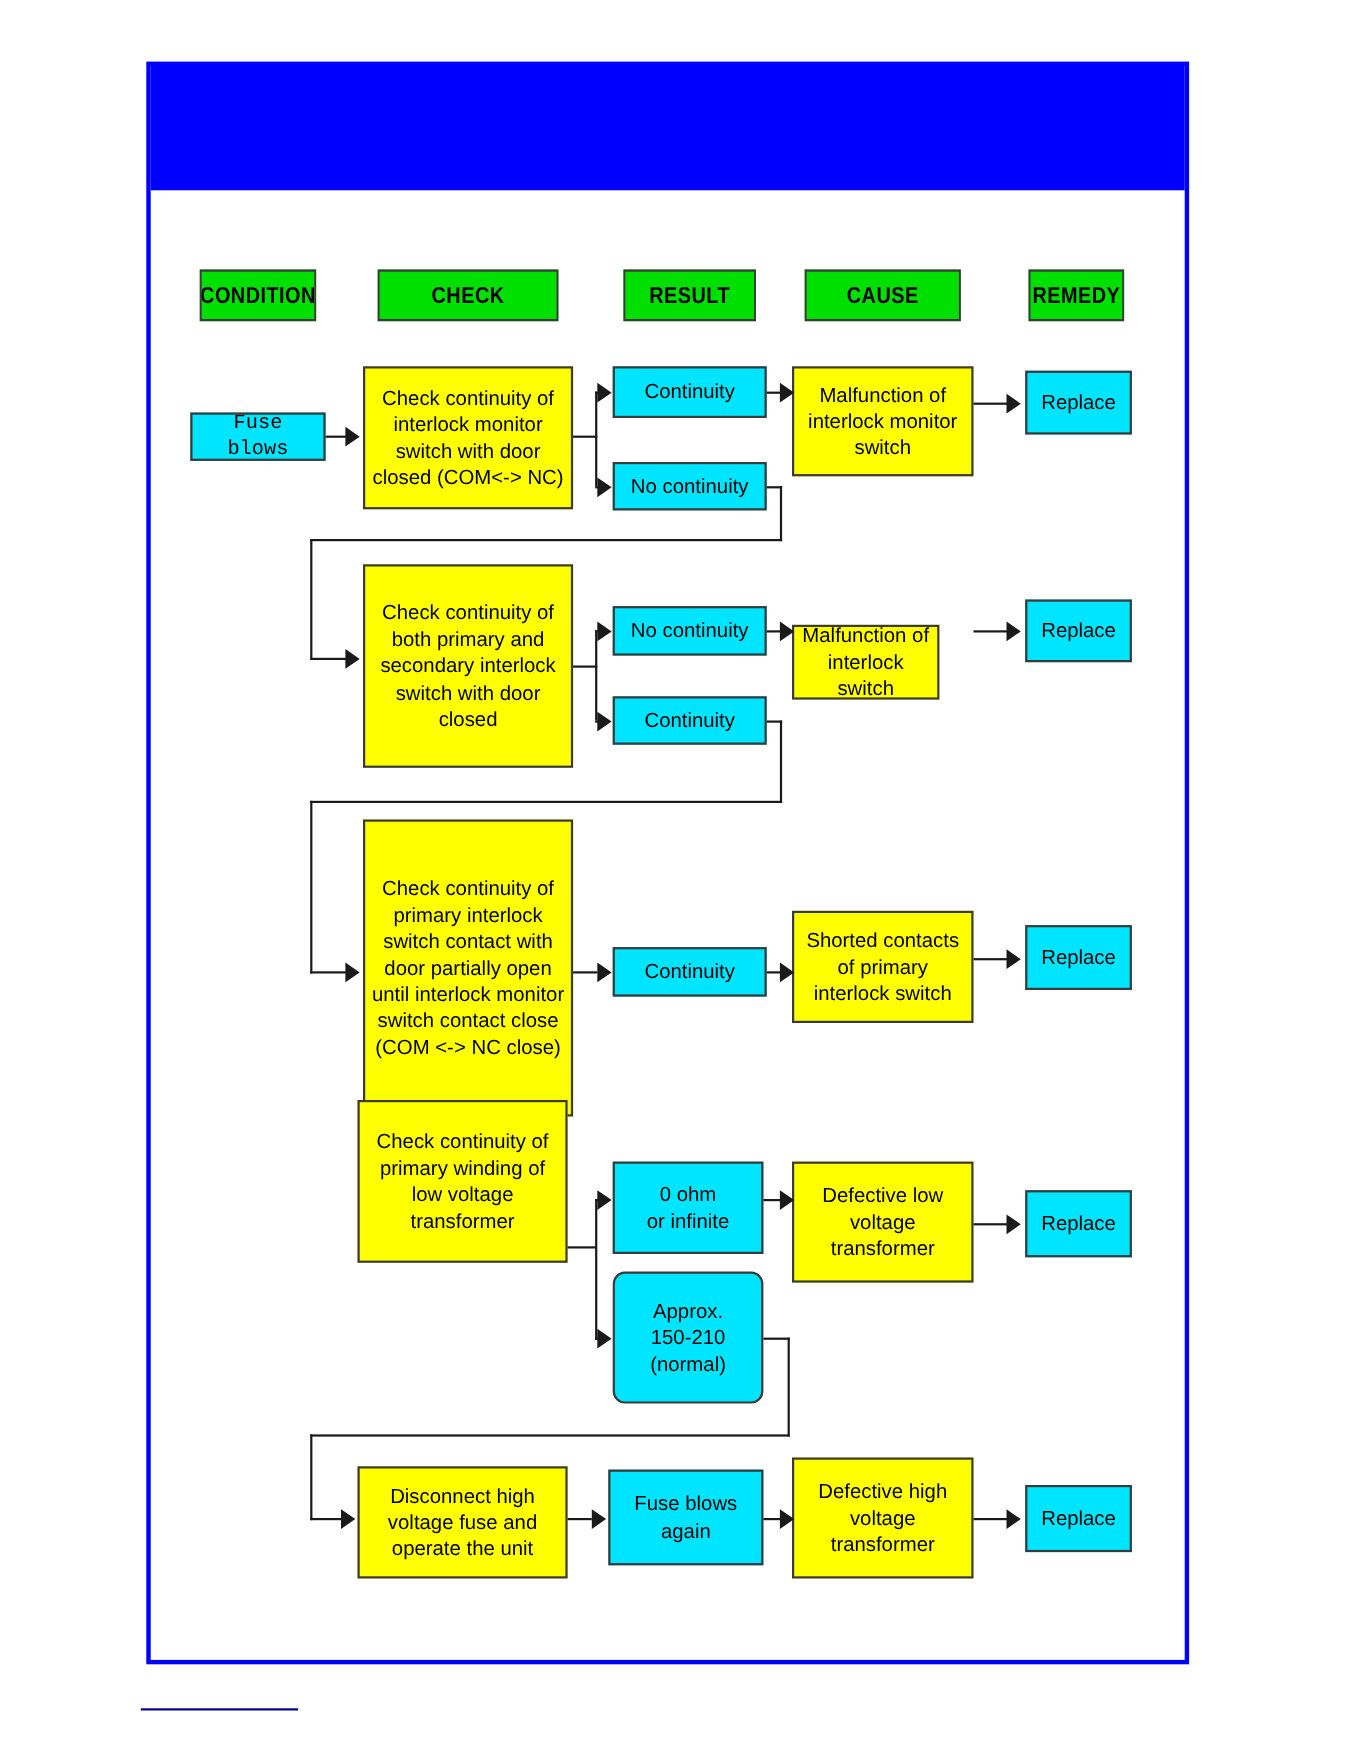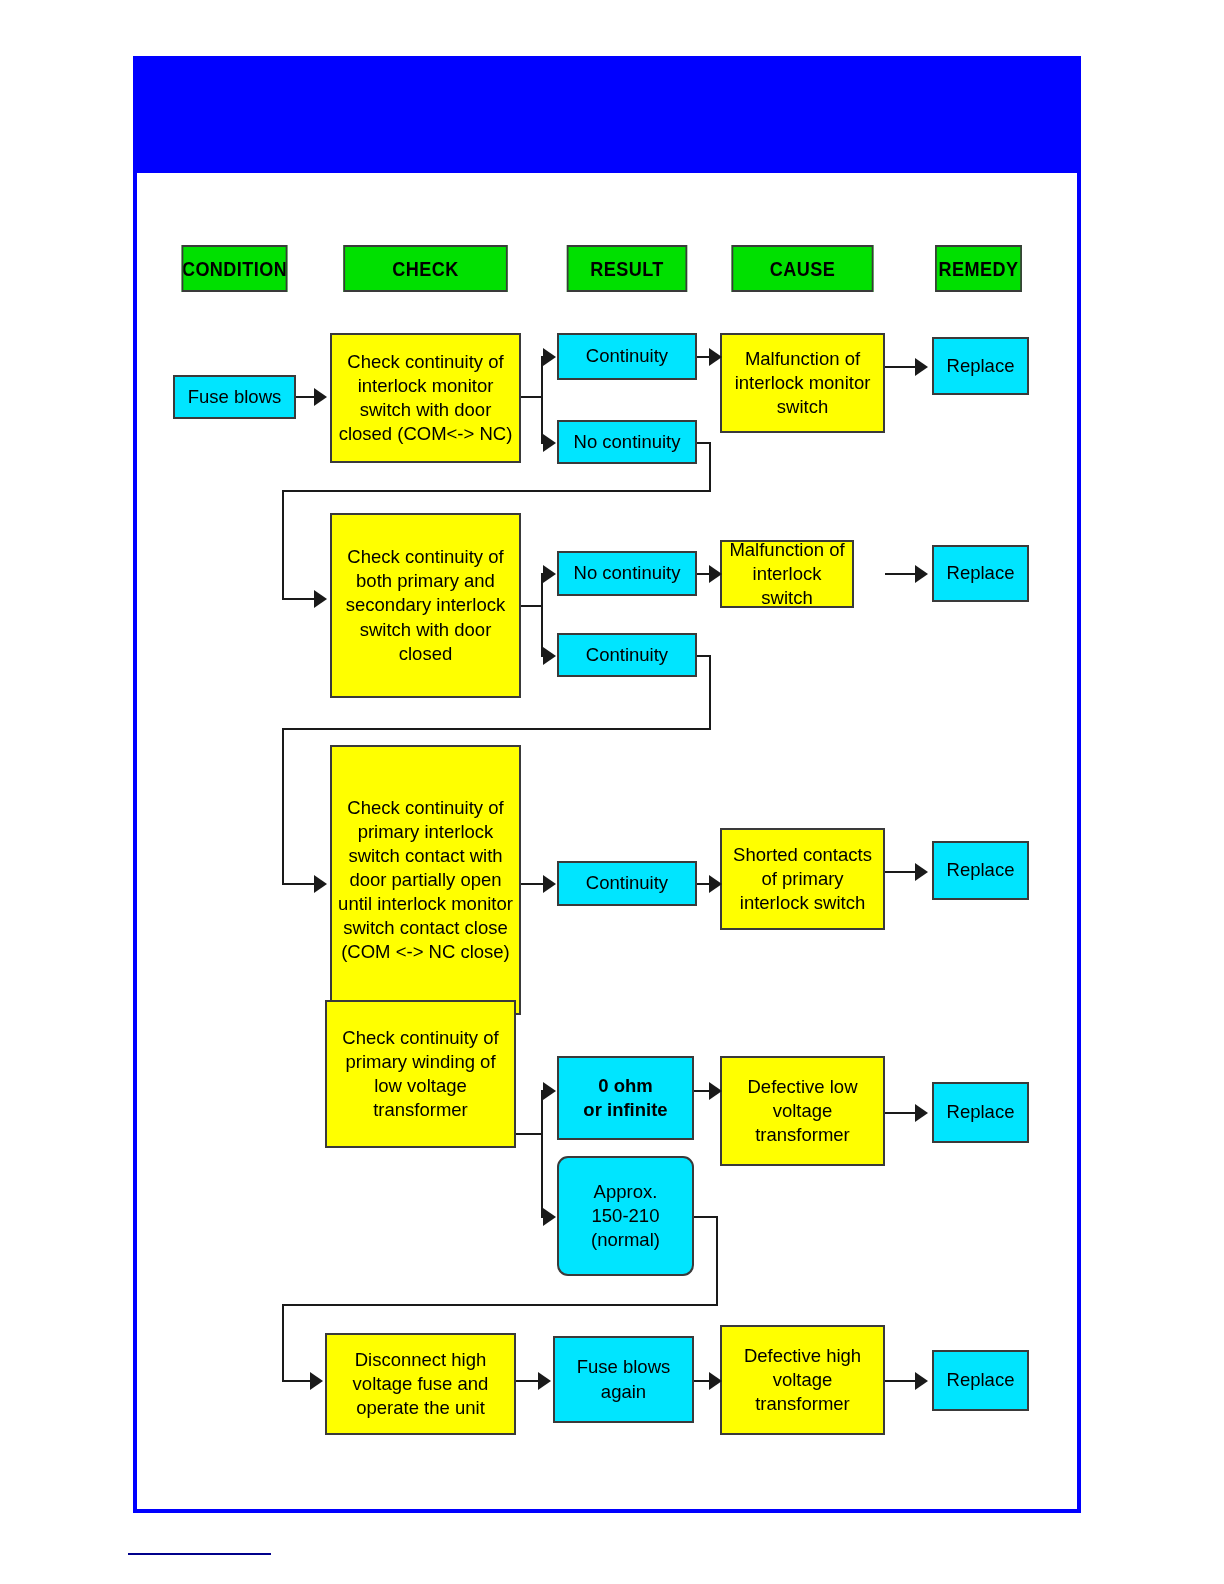--- a/index.html
+++ b/index.html
@@ -125,21 +125,21 @@
     </div>
 
   <div class="node header" style="left:720px;  top:245px; width:165px; height:47px;">
       <span>CAUSE</span>
     </div>
 
   <div class="node header" style="left:928px;  top:245px; width:101px; height:47px;">
       <span>REMEDY</span>
     </div>
 
-  <div class="node condition" style="left:173px; top:375px; width:123px; height:44px;">
+  <div class="node condition" style="left:173px; top:375px; width:123px; height:44px;font-family:Liberation Mono, monospace;">
       <span>Fuse blows</span>
     </div>
 
   <div class="node check" style="left:330px; top:333px; width:191px; height:130px;">
       <span>Check continuity of interlock monitor switch with door closed (COM&lt;-&gt; NC)</span>
     </div>
 
   <div class="node result" style="left:557px; top:333px; width:140px; height:47px;">
       <span>Continuity</span>
     </div>
@@ -180,21 +180,21 @@
   <div class="arrow-r" style="left:314px; top:590px;"></div>
 
   <div class="node check" style="left:330px; top:513px; width:191px; height:185px;">
       <span>Check continuity of both primary and secondary interlock switch with door closed</span>
     </div>
 
   <div class="node result" style="left:557px; top:551px; width:140px; height:45px;">
       <span>No continuity</span>
     </div>
 
-  <div class="node cause" style="left:720px; top:540px; width:134px; height:68px;justify-content:center;">
+  <div class="node cause" style="left:720px; top:568px; width:134px; height:68px;justify-content:center;">
       <span>Malfunction of interlock switch</span>
     </div>
 
   <div class="node remedy" style="left:932px; top:545px; width:97px; height:57px;">
       <span>Replace</span>
     </div>
 
   <div class="node result" style="left:557px; top:633px; width:140px; height:44px;">
       <span>Continuity</span>
     </div>
@@ -241,21 +241,21 @@
   <div class="hline" style="left:697px; top:883px; width:20px;"></div>
   <div class="arrow-r" style="left:709px; top:875px;"></div>
 
   <div class="hline" style="left:885px; top:871px; width:38px;"></div>
   <div class="arrow-r" style="left:915px; top:863px;"></div>
 
   <div class="node check" style="left:325px; top:1000px; width:191px; height:148px;">
       <span>Check continuity of primary winding of low voltage transformer</span>
     </div>
 
-  <div class="node result" style="left:557px; top:1056px; width:137px; height:84px;font-weight:bold;">
+  <div class="node result" style="left:557px; top:1056px; width:137px; height:84px;">
       <span style="white-space:pre-line;">0 ohm
 or infinite</span>
     </div>
 
   <div class="node cause" style="left:720px; top:1056px; width:165px; height:110px;">
       <span>Defective low voltage transformer</span>
     </div>
 
   <div class="node remedy" style="left:932px; top:1082px; width:97px; height:61px;">
       <span>Replace</span>

